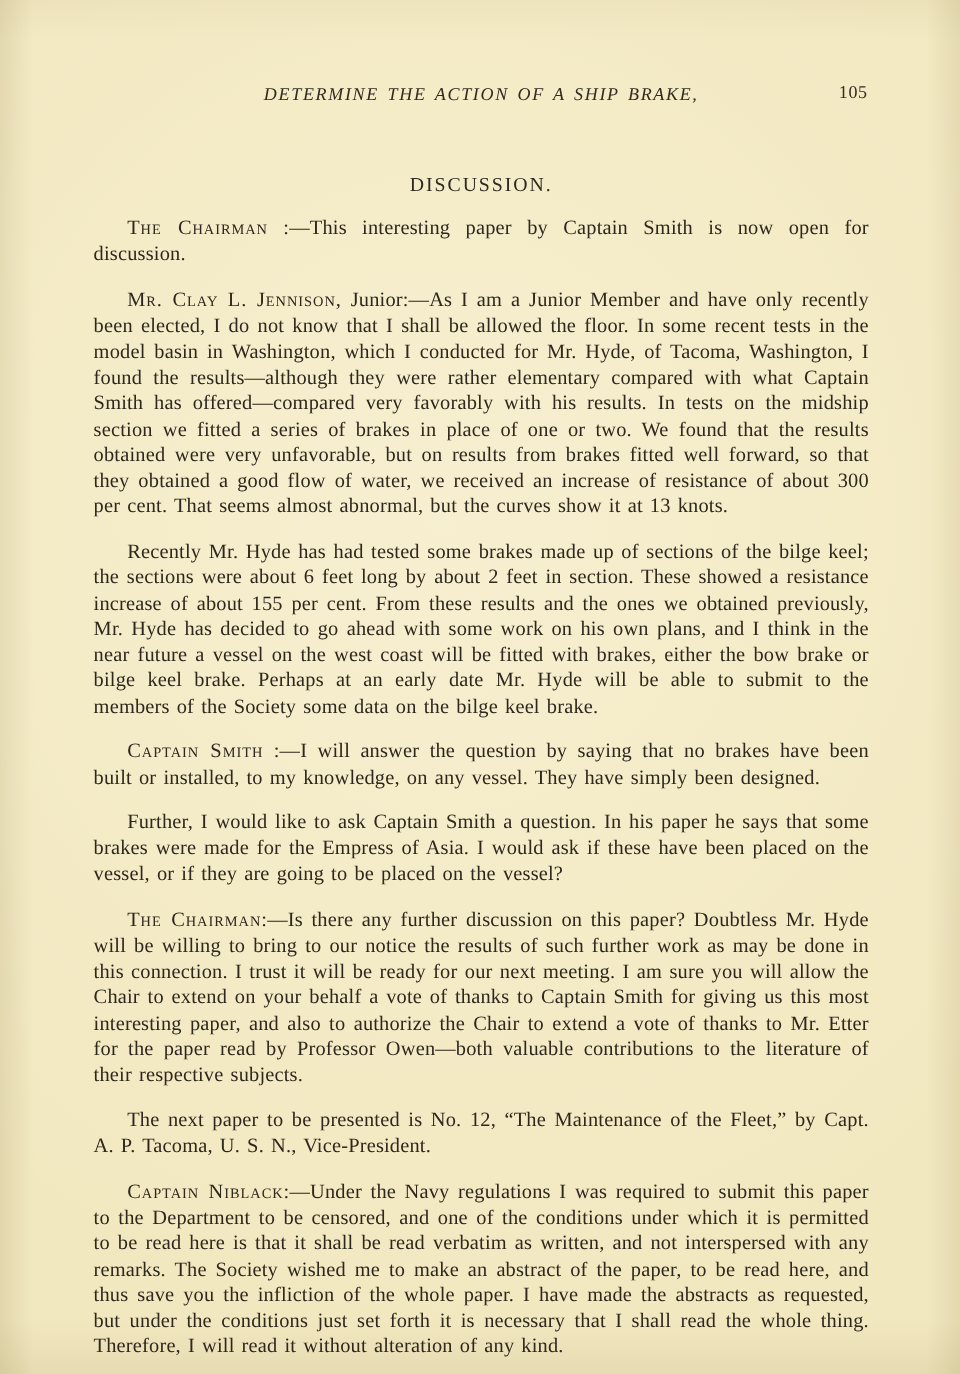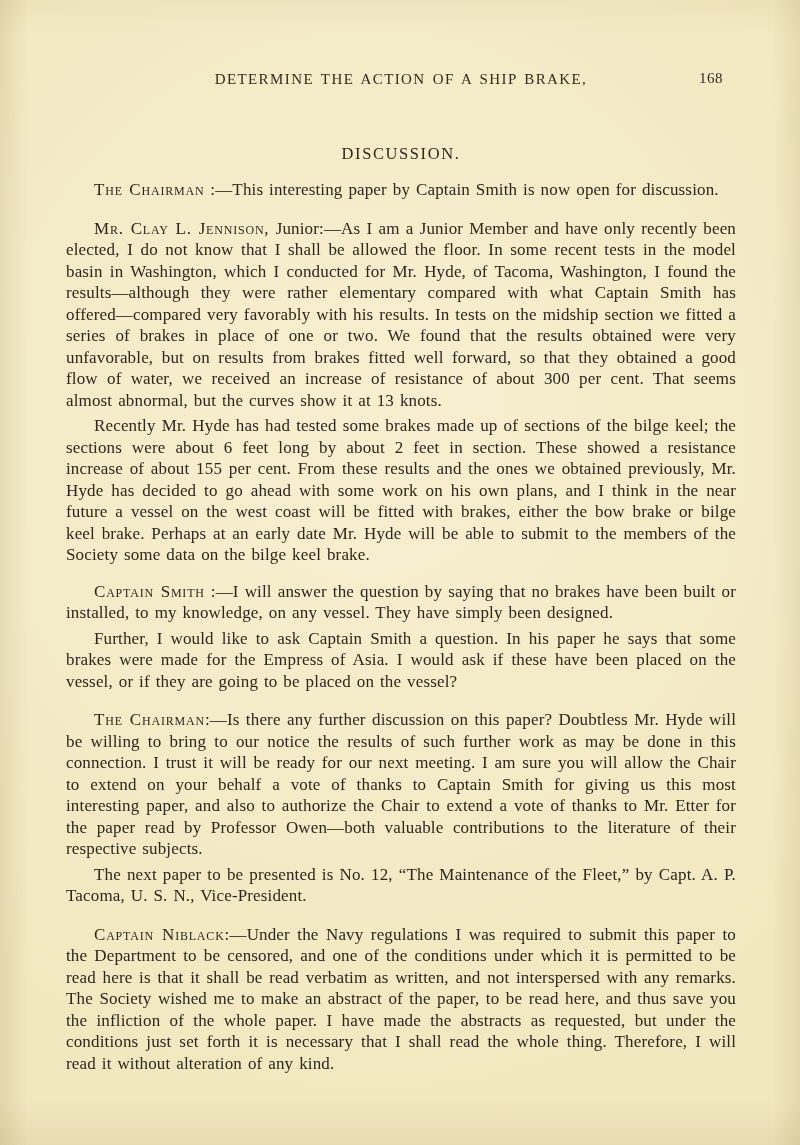--- a/index.html
+++ b/index.html
@@ -29,20 +29,21 @@
     position: relative;
     height: 22px;
     text-align: center;
   }
   .running-head .head-title {
     font-size: 15px;
     letter-spacing: 1.4px;
     word-spacing: 2px;
     white-space: nowrap;
     color: #332b20;
+    font-style: italic;
   }
   .running-head .page-number {
     position: absolute;
     top: 0;
     right: 17px; 
     font-size: 15px;
     letter-spacing: 0.5px;
     color: #332b20;
   }
   .section-title {
@@ -50,21 +51,21 @@
     text-align: center;
     font-size: 16.5px;
     letter-spacing: 1.6px;
     word-spacing: 2px;
     color: #302920;
   }
   .body-text {
     margin-top: 14px;
   }
   p.para {
-    margin: 4px;
+    margin: 16px;
     font-size: 17px;
     line-height: 21.5px;
     text-align: justify;
     text-indent: 28px;
     word-spacing: 1.5px;
     letter-spacing: 0.15px;
     color: #2e271d;
   }
   p.para.speaker-start {
     margin-top: 15px;
@@ -79,21 +80,21 @@
   .lead-italic {
   }
 </style>
 </head>
 <body>
 
 <div class="page">
 
   <div class="running-head">
     <span class="head-title">DETERMINE THE ACTION OF A SHIP BRAKE,</span>
-    <span class="page-number">168</span>
+    <span class="page-number">105</span>
   </div>
 
   <div class="section-title">DISCUSSION.</div>
 
   <div class="body-text">
 
     <p class="para speaker-start"><span class="speaker">The Chairman</span><span class="lead-italic"></span><span> :—</span><span>This interesting paper by Captain Smith is now open for discussion.</span></p>
 
     <p class="para speaker-start big-gap"><span class="speaker">Mr. Clay L. Jennison,</span><span class="lead-italic"> Junior:</span><span>—</span><span>As I am a Junior Member and have only recently been elected, I do not know that I shall be allowed the floor.  In some recent tests in the model basin in Washington, which I conducted for Mr. Hyde, of Tacoma, Washington, I found the results—although they were rather elementary compared with what Captain Smith has offered—compared very favorably with his results.  In tests on the midship section we fitted a series of brakes in place of one or two.  We found that the results obtained were very unfavorable, but on results from brakes fitted well forward, so that they obtained a good flow of water, we received an increase of resistance of about 300 per cent.  That seems almost abnormal, but the curves show it at 13 knots.</span></p>
 

